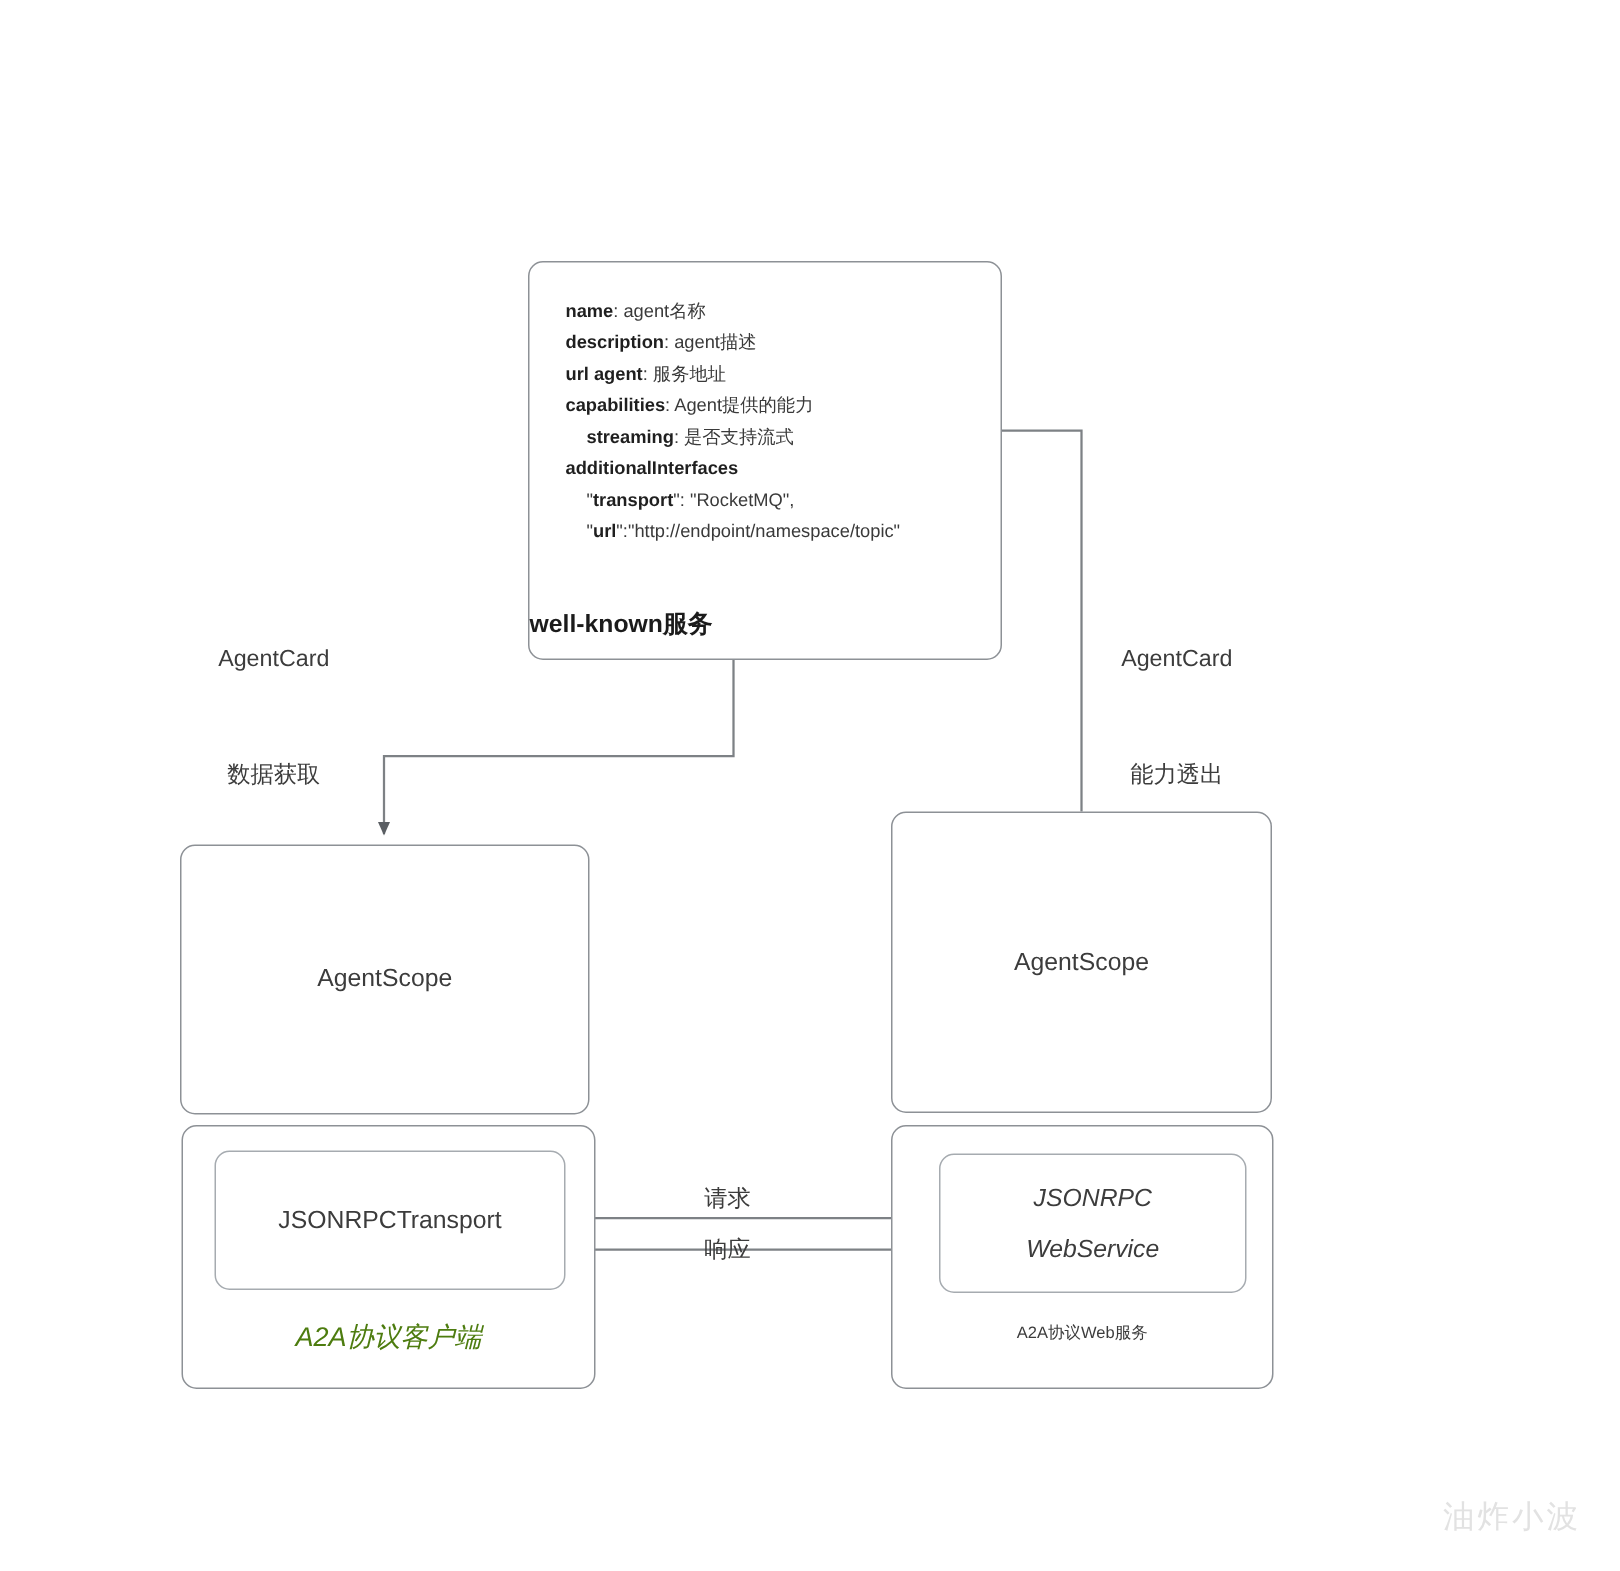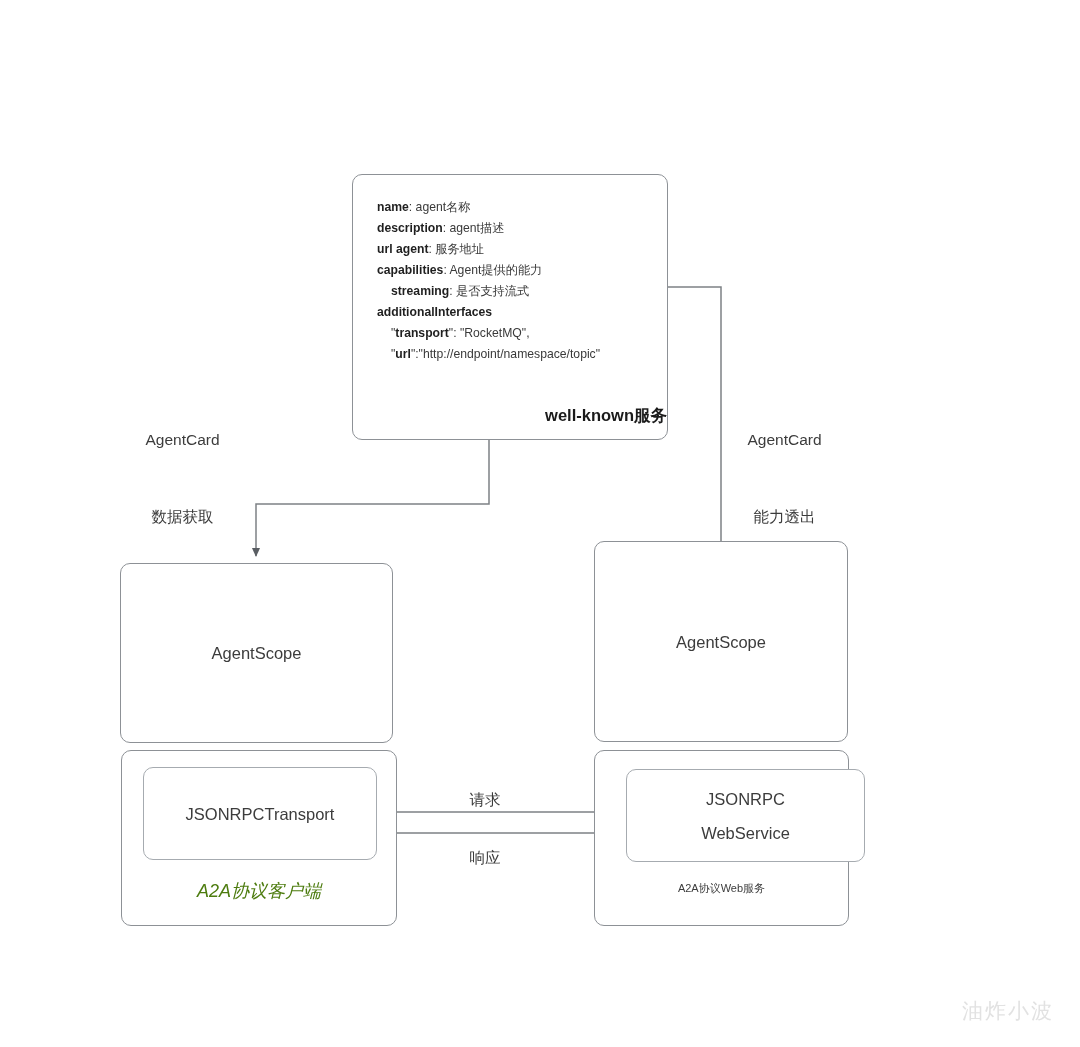--- a/index.html
+++ b/index.html
@@ -61,21 +61,21 @@
     color: #3a3a3a;
     white-space: nowrap;
   }
   .card-line.indent { padding-left: 14px; }
   .card-line b { font-weight: bold; color: #1f1f1f; }
   .card-title {
     position: absolute;
     left: 0;
     right: 0;
     bottom: 12px;
-    text-align: right;
+    text-align: left;
     font-size: 16.5px;
     font-weight: bold;
     color: #1b1b1b;
   }
 
   
   #agentscope-client {
     left: 120px;
     top: 563px;
     width: 273px;
@@ -123,22 +123,23 @@
   }
   #a2a-server {
     left: 594px;
     top: 750px;
     width: 255px;
     height: 176px;
   }
   #jsonrpc-webservice {
     left: 31px;
     top: 18px;
-    width: 239px;
+    width: 205px;
     height: 93px;
+    font-style: italic;
   }
   #a2a-server-label {
     position: absolute;
     left: 0;
     right: 0;
     top: 130px;
     text-align: center;
     font-size: 11px;
     color: #3c3c3c;
   }
@@ -160,21 +161,21 @@
     position: absolute;
     text-align: center;
     font-size: 15.5px;
     color: #3c3c3c;
     line-height: 31px;
     white-space: nowrap;
   }
   #label-agentcard-left { left: 110px; top: 378px; width: 145px; }
   #label-agentcard-right { left: 712px; top: 378px; width: 145px; }
   #label-request { left: 425px; top: 784px; width: 120px; }
-  #label-response { left: 425px; top: 842px; width: 120px; }
+  #label-response { left: 425px; top: 818px; width: 120px; }
   .edge-label .l1, .edge-label .l2 { display: block; margin-top: 46px; }
 
   
   #watermark {
     position: absolute;
     right: 26px;
     bottom: 22px;
     font-size: 21px;
     color: #e2e2e2;
     letter-spacing: 2px;

